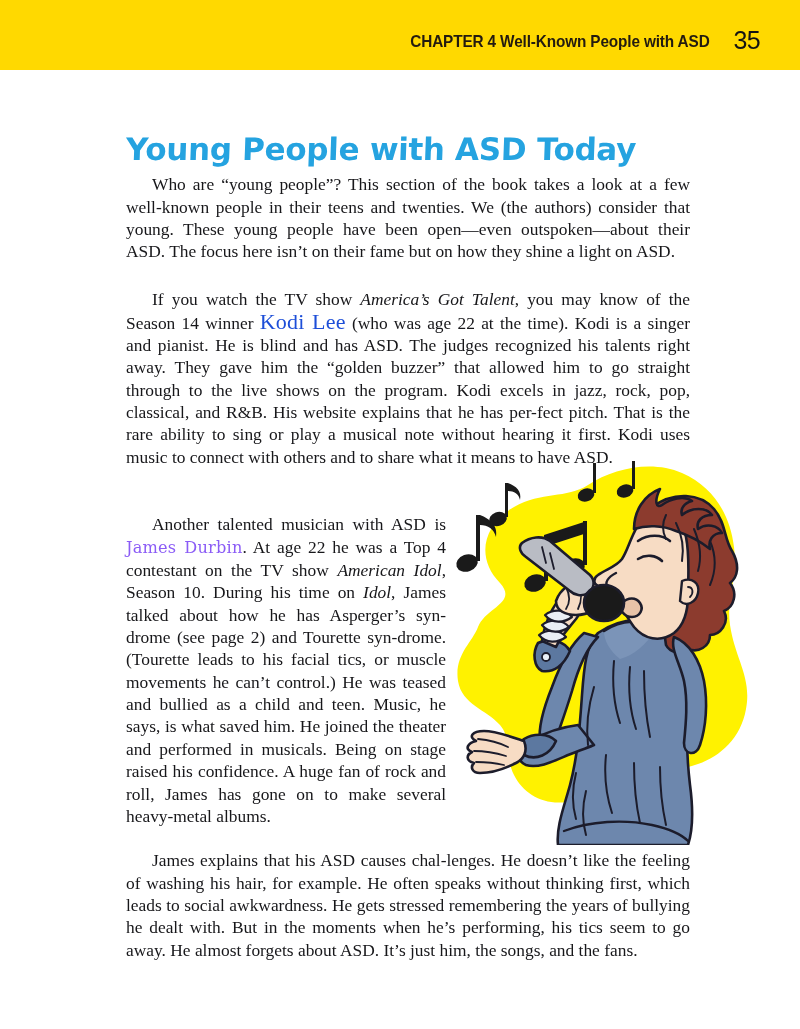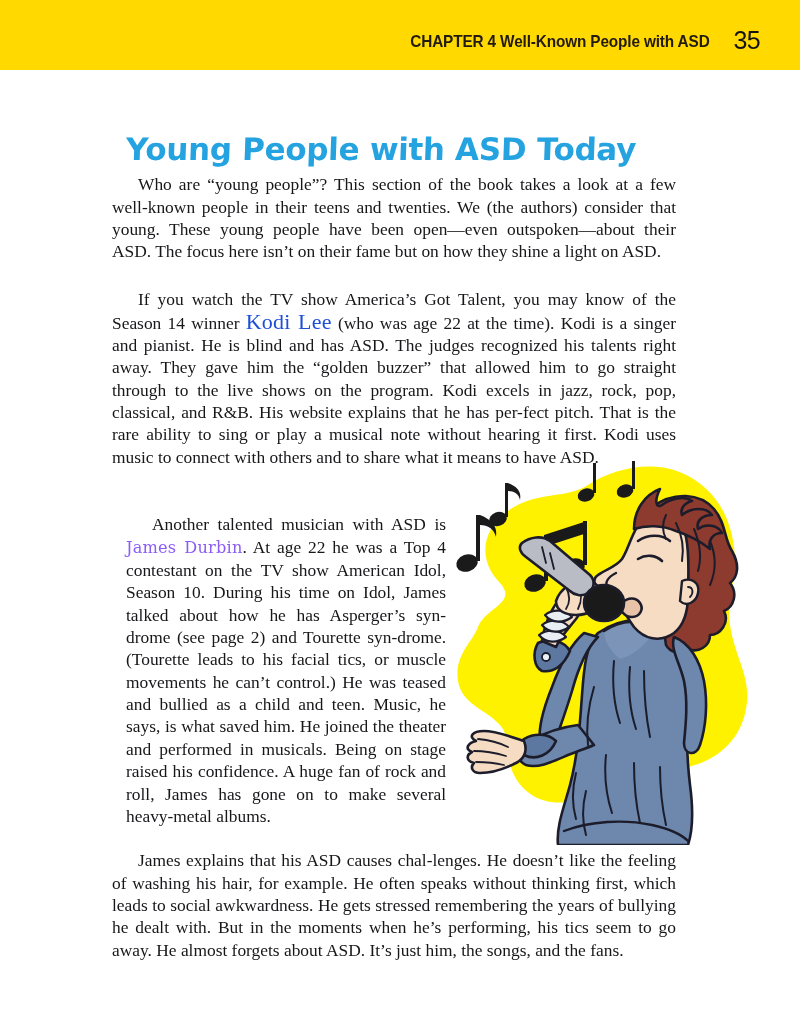--- a/index.html
+++ b/index.html
@@ -77,21 +77,21 @@
     font-weight: bold;
     color: #25a3e0;
     letter-spacing: -0.3px;
     transform: skewX(-2deg);
     white-space: nowrap;
   }
 
   
   .col-full {
     position: absolute;
-    left: 112px;
+    left: 126px;
     width: 564px;
     font-size: 17.4px;
     line-height: 22.35px;
     text-align: justify;
     color: #17171a;
     hyphens: manual;
   }
   .col-narrow {
     position: absolute;
     left: 126px;
@@ -99,21 +99,21 @@
     font-size: 17.4px;
     line-height: 22.35px;
     text-align: justify;
     color: #17171a;
   }
   .indent::before {
     content: "";
     display: inline-block;
     width: 26px;
   }
-  .italic { }
+  .italic { font-style: italic; }
 
   .name-kodi {
     font-family: Liberation Serif, serif;
     font-size: 22px;
     color: #1d4ed8;
     letter-spacing: 0.2px;
   }
   .name-james {
     font-family: "DejaVu Serif", serif;
     font-size: 16.2px;

